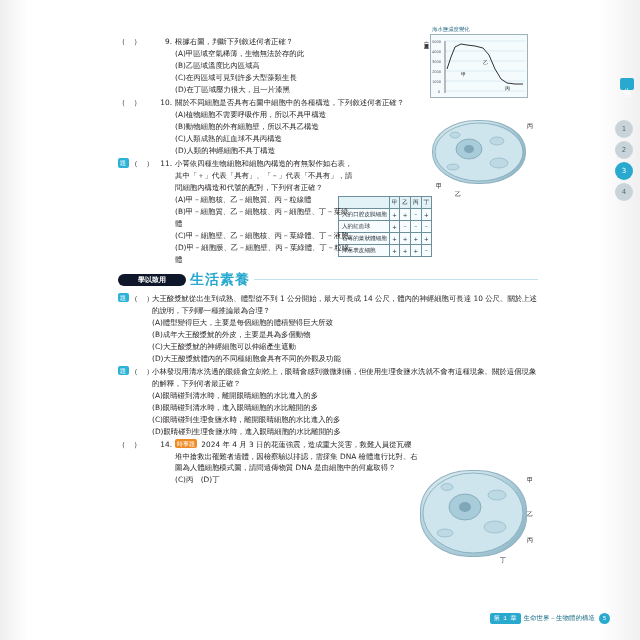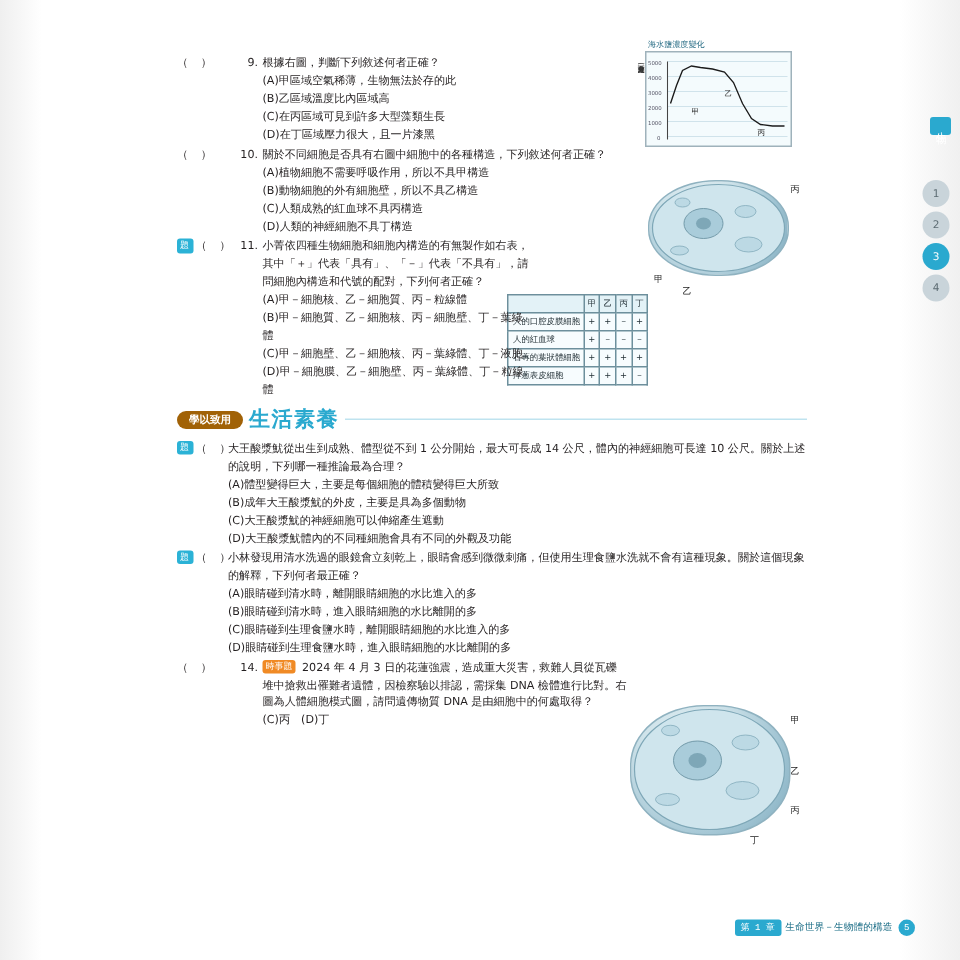--- a/index.html
+++ b/index.html
@@ -49,22 +49,22 @@
     border-radius:2px;
     padding:0px 2px;
     margin-right:2px;
     vertical-align:1px;
   }
   .tag.orange{background:#f08a25;}
   .sect{
     display:flex;align-items:center;margin:5px 0 4px 0;
   }
   .sect-badge{
-    background:#a16207;color:#fff;font-size:7px;border-radius:8px;
-    padding:1px 8px;margin-right:4px;font-weight:bold;
+    background:#0f172a;color:#fff;font-size:7px;border-radius:8px;
+    padding:1px 20px;margin-right:4px;font-weight:bold;
   }
   .sect-title{
     color:#2aa9cf;font-size:14px;font-weight:bold;letter-spacing:1px;
   }
   .sect-line{
     flex:1 1 auto;height:1px;background:#bfe3ef;margin-left:4px;
   }
   
   .tabcol{position:absolute;right:5px;top:120px;width:20px;}
   .tab{

